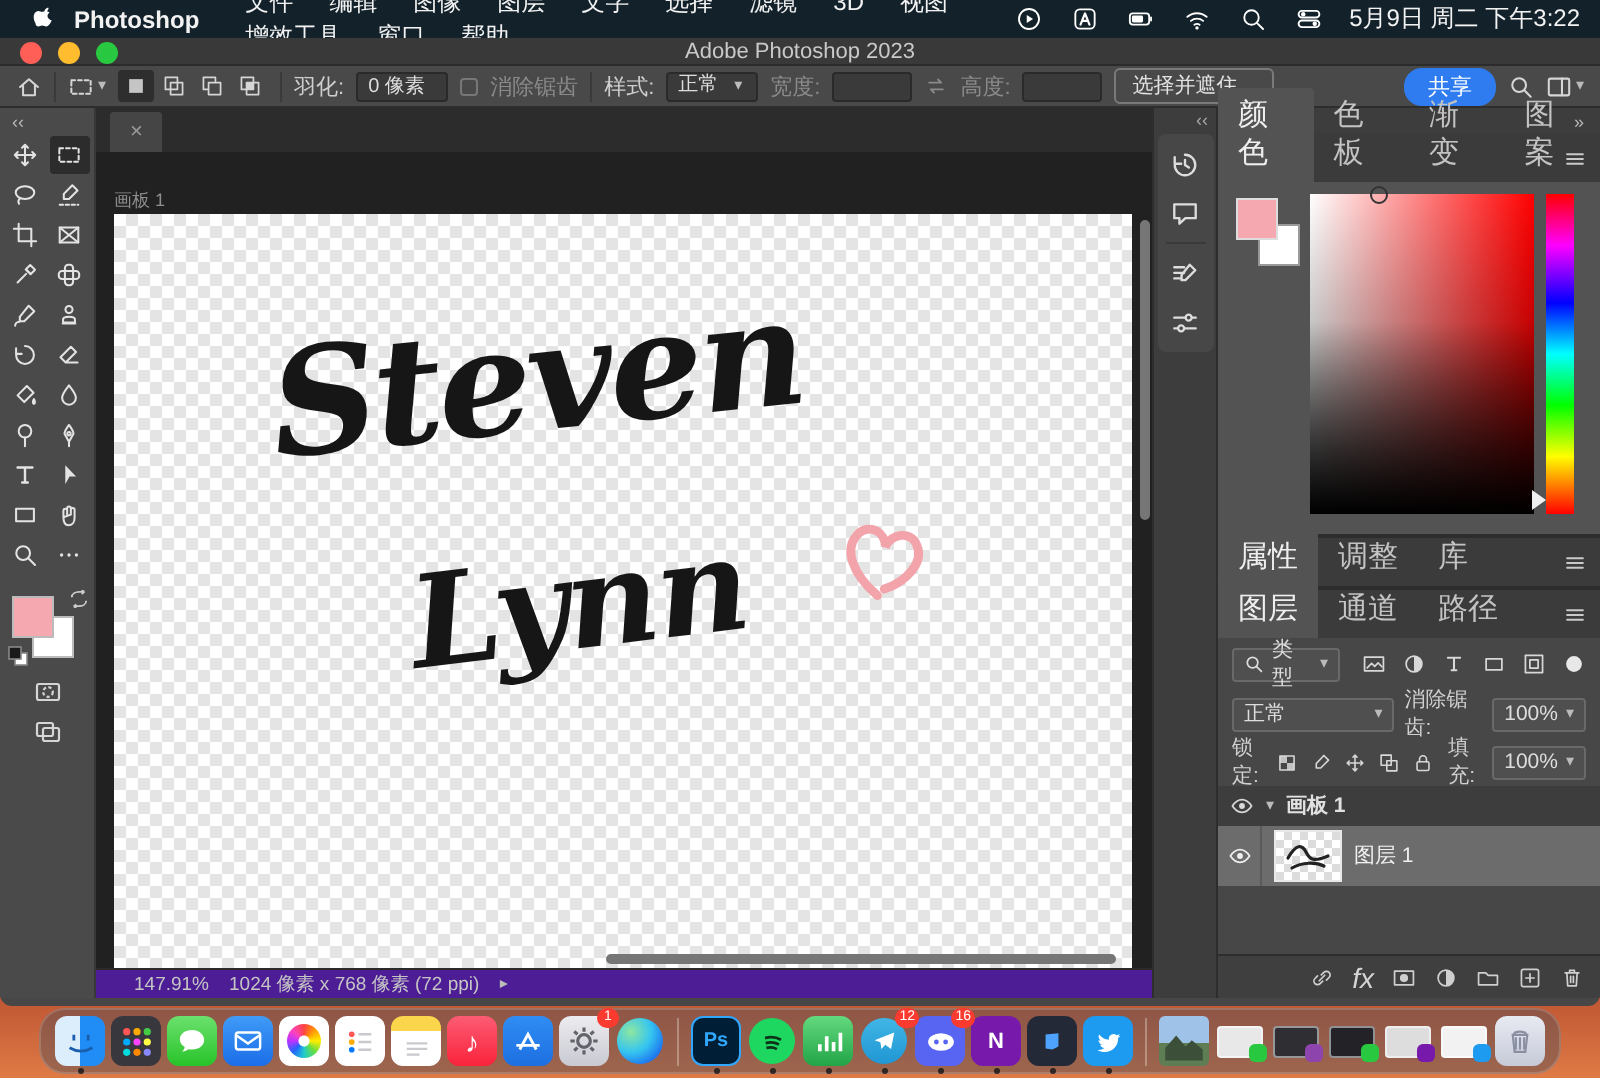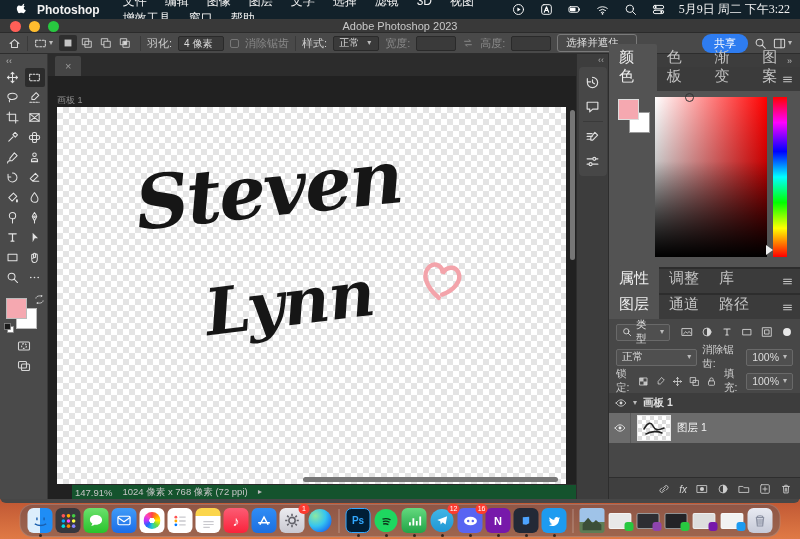--- a/index.html
+++ b/index.html
@@ -15,21 +15,21 @@
 
   
   .menubar { position:absolute; top:0; left:0; right:0; height:19px;
     background:rgba(18,33,42,.96); display:flex; align-items:center;
     padding:0 10px; color:#f2f2f2; font-size:12px; }
   .menubar .apple { margin:0 8px 0 6px; color:#fff; }
   .menubar .appname { font-weight:bold; margin-right:14px; }
   .menu-item { padding:0 9px; white-space:nowrap; }
   .mb-right { margin-left:auto; display:flex; align-items:center; gap:6px; }
   .mb-ic { padding:0 4px; color:#fff; display:flex; align-items:center; }
-  .mb-clock { margin-left:4px; white-space:nowrap;font-family:Liberation Serif, serif; }
+  .mb-clock { margin-left:4px; white-space:nowrap; }
 
   
   .window { position:absolute; top:19px; left:0; width:800px; height:484px;
     background:#474747; border-radius:0 0 6px 6px; overflow:hidden; }
   .titlebar { height:14px; background:#393939; display:flex; align-items:flex-end;
     position:relative; border-bottom:1px solid #2b2b2b; }
   .lights { display:flex; gap:8px; margin-left:10px; }
   .light { width:11px; height:11px; border-radius:50%; }
   .l-red{background:#ff5f57}.l-yel{background:#febc2e}.l-grn{background:#28c840}
   .win-title { position:absolute; left:0; right:0; text-align:center;
@@ -85,23 +85,23 @@
     background-size:12px 12px; }
   .sig { position:absolute; color:#161616; font-family:"DejaVu Serif","Liberation Serif",serif;
     font-style:italic; font-weight:bold; white-space:nowrap; }
   .sig1 { left:78px; top:40px; font-size:74px; transform:rotate(-6deg); letter-spacing:-2px; }
   .sig2 { left:148px; top:158px; font-size:64px; transform:rotate(-7deg); letter-spacing:-1px; }
   .heart { position:absolute; left:358px; top:148px; transform:rotate(12deg); }
   .vscroll { position:absolute; right:1px; top:34px; width:5px; height:150px;
     background:#767676; border-radius:3px; }
   .hscroll { position:absolute; bottom:17px; left:255px; width:255px; height:5px;
     background:#767676; border-radius:3px; }
-  .statusbar { position:absolute; left:0; right:0; bottom:0; height:15px; background:#14532d;
+  .statusbar { position:absolute; left:0; right:0; bottom:0; height:15px; background:#4c1d95;
     border-top:1px solid #2a2a2a; display:flex; align-items:center; gap:10px;
-    font-size:9.5px; color:#c5c5c5; padding:0 3px;margin-left:24px; }
+    font-size:9.5px; color:#c5c5c5; padding:0 19px; }
 
   
   .strip { width:32px; background:#3d3d3d; border-left:1px solid #2d2d2d; display:flex;
     flex-direction:column; align-items:center; }
   .strip-collapse { color:#aaa; font-size:9px; align-self:flex-end; margin:1px 4px 2px 0; }
   .strip-panel { width:28px; background:#474747; border-radius:4px; padding:3px 0; display:flex;
     flex-direction:column; align-items:center; }
   .strip-ic { width:24px; height:24px; display:flex; align-items:center; justify-content:center; color:#ddd; }
   .strip-div { width:20px; height:1px; background:#3a3a3a; margin:3px 0; }
 
@@ -142,21 +142,21 @@
     gap:6px; padding:0 6px; color:#e0e0e0; font-size:10.5px; }
   .layer-row { height:30px; background:#6c6c6c; display:flex; align-items:center; gap:7px;
     color:#f0f0f0; font-size:10.5px; }
   .eye-cell { width:22px; align-self:stretch; display:flex; align-items:center;
     justify-content:center; border-right:1px solid #5a5a5a; }
   .layer-thumb { width:32px; height:24px; position:relative;
     background:conic-gradient(#dcdcdc 90deg,#fff 90deg 180deg,#dcdcdc 180deg 270deg,#fff 270deg);
     background-size:8px 8px; outline:1px solid #e8e8e8; }
   .panel-bottom { height:22px; background:#3f3f3f; border-top:1px solid #2e2e2e;
     display:flex; align-items:center; justify-content:flex-end; gap:9px; padding:0 8px; color:#cfcfcf; }
-  .fx { font-size:10px; font-style:italic; color:#d5d5d5; }
+  .fx { font-size:14px; font-style:italic; color:#d5d5d5; }
 
   
   .dockzone { position:absolute; left:0; right:0; bottom:0; height:36px; }
   .dock { position:absolute; bottom:2px; left:50%; transform:translateX(-50%);
     display:flex; align-items:center; gap:3px; padding:3px 7px;
     background:rgba(80,80,92,.45); border:1px solid rgba(255,255,255,.16); border-radius:13px; }
   .dock-item { position:relative; width:25px; height:25px; display:flex; align-items:center;
     justify-content:center; }
   .dk { width:25px; height:25px; border-radius:6px; display:flex; align-items:center;
     justify-content:center; overflow:hidden; }
@@ -274,21 +274,21 @@
           <span class="ob-mode">
             <svg viewBox="0 0 14 14" width="12" height="12" fill="none" stroke="currentColor" stroke-width="1" stroke-linecap="round" stroke-linejoin="round">
               <rect x="2" y="2" width="7" height="7"></rect>
               <rect x="5" y="5" width="7" height="7"></rect>
               <rect x="5" y="5" width="4" height="4" fill="currentColor" stroke="none"></rect>
             </svg>
           </span>
         </span>
       <span class="ob-sep"></span>
       <span>羽化:</span>
-      <span class="ob-input">4 像素</span>
+      <span class="ob-input">0 像素</span>
       <span class="chk dim"></span>
       <span class="dim">消除锯齿</span>
       <span class="ob-sep"></span>
       <span>样式:</span>
       <span class="ob-input" style="display:flex;align-items:center;gap:8px;">
           <span>正常</span>
           <span class="caret">▾</span>
         </span>
       <span class="dim">宽度:</span>
       <span class="ob-input empty"></span>

